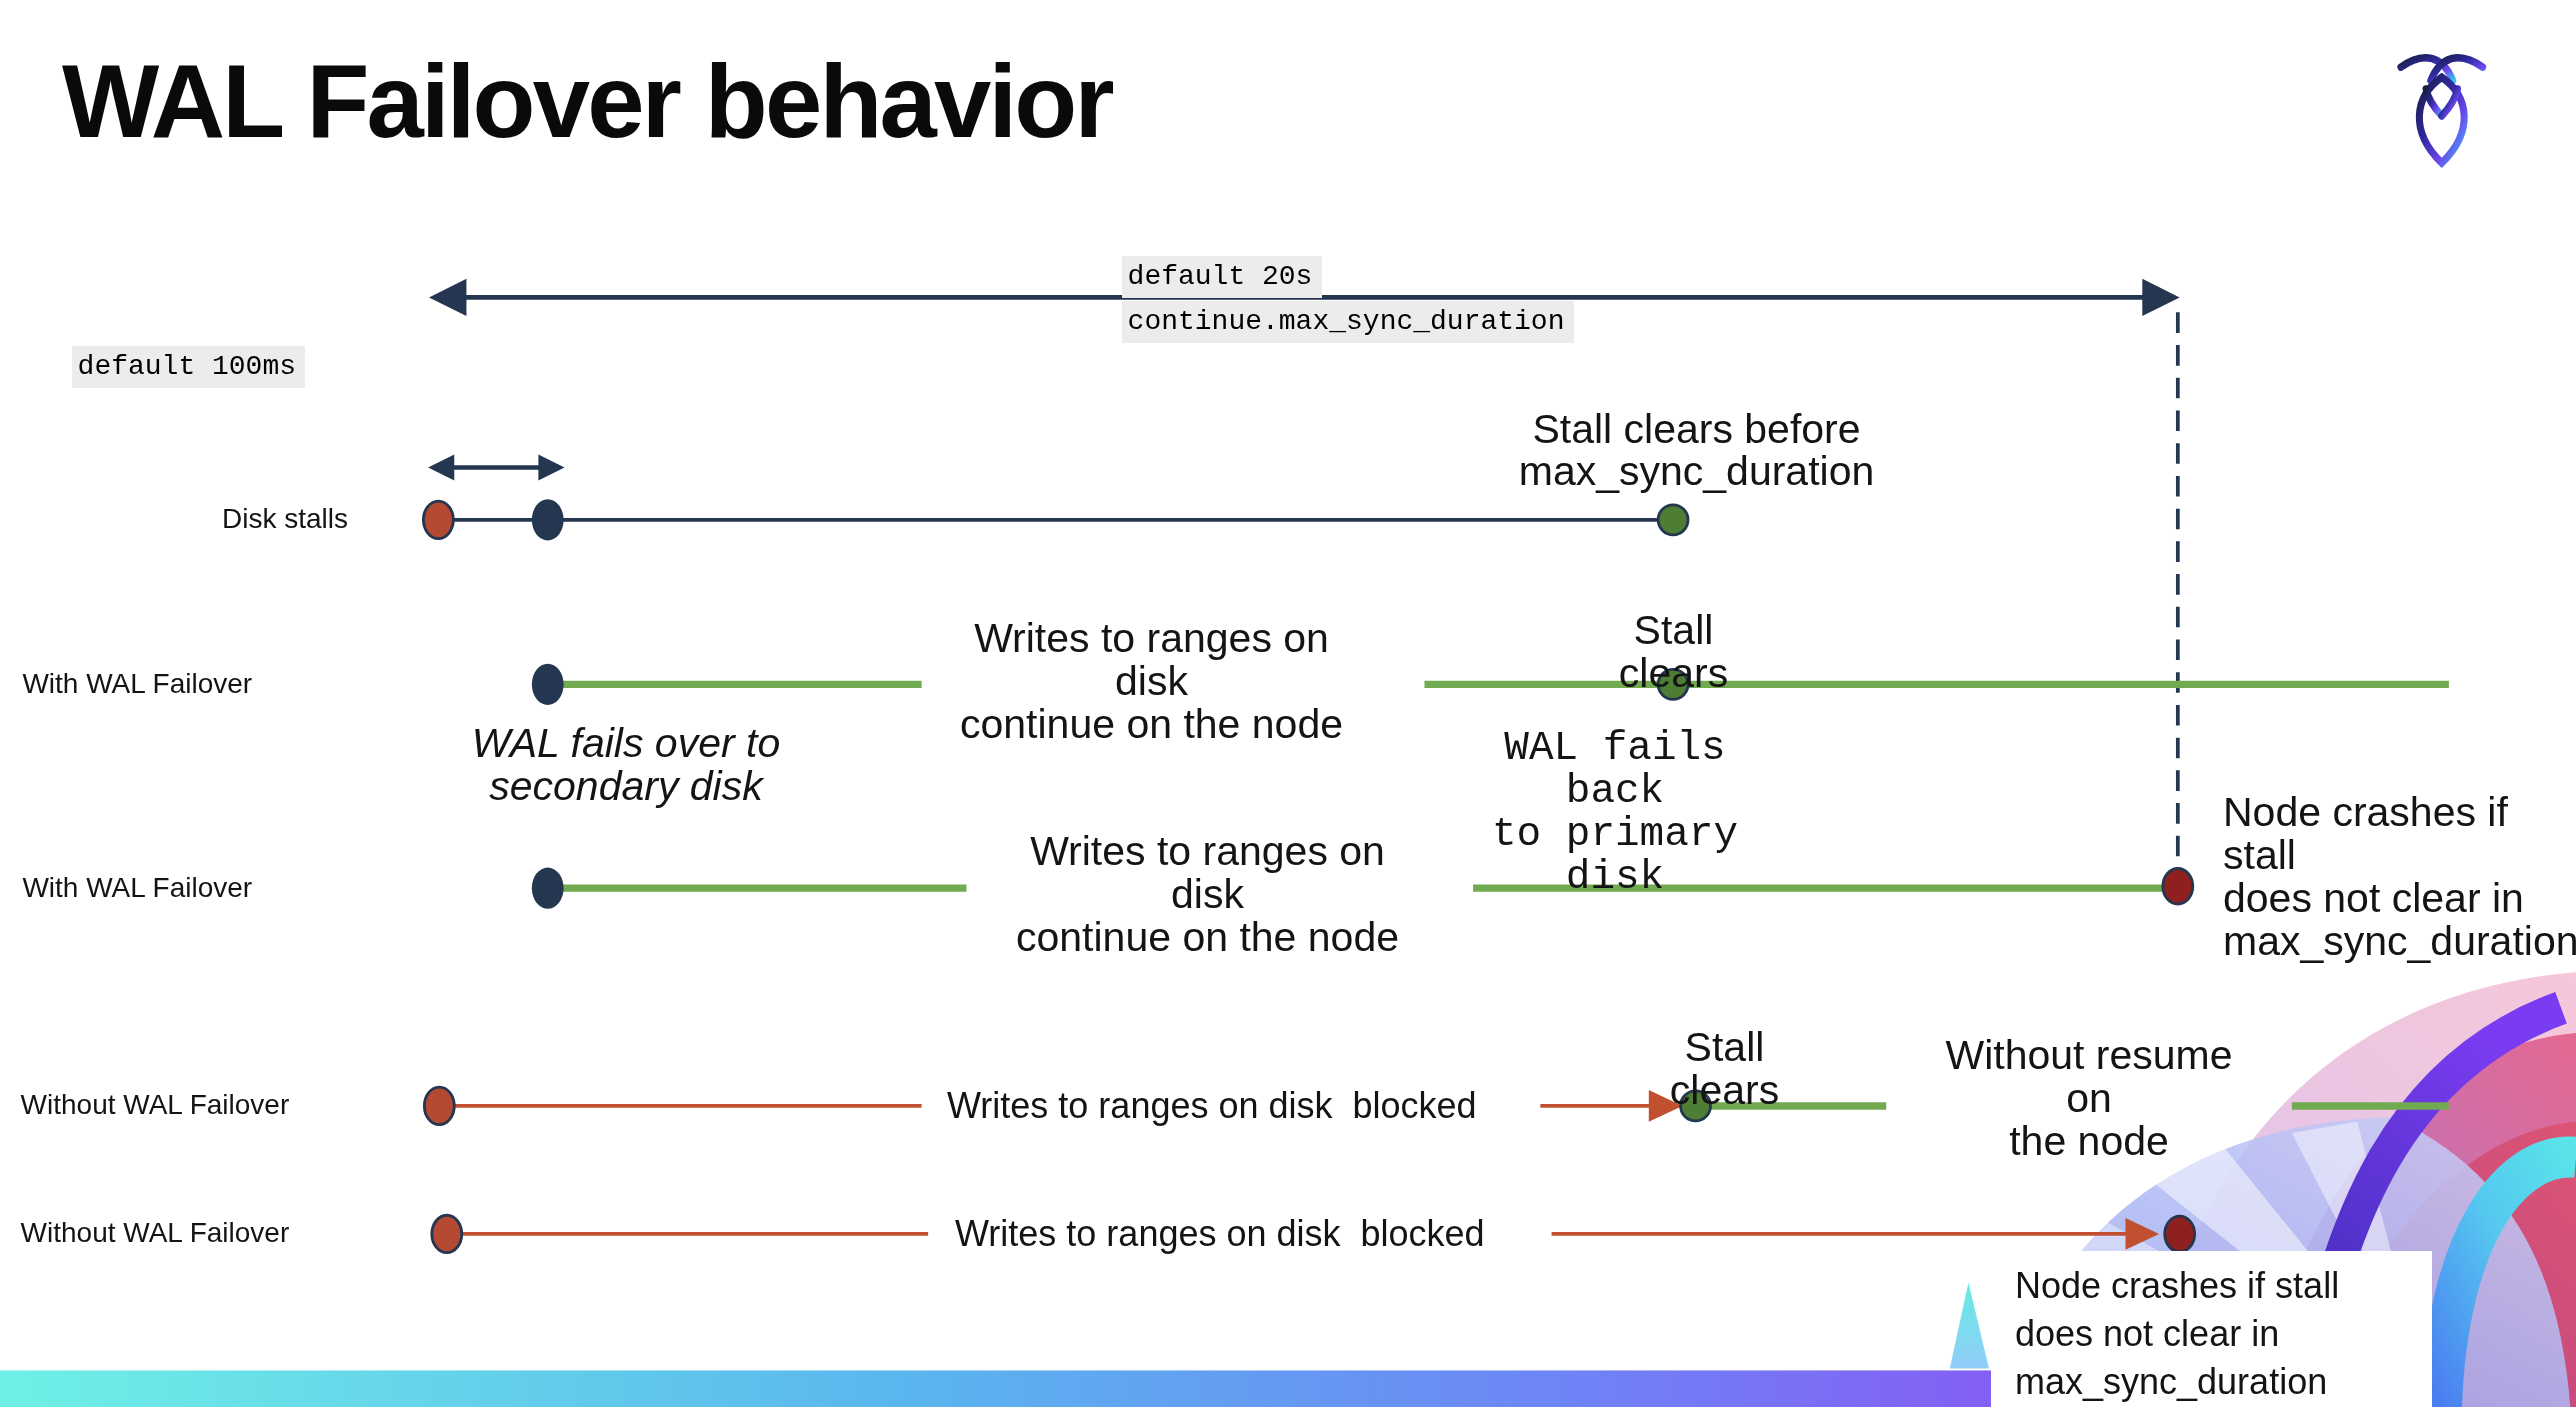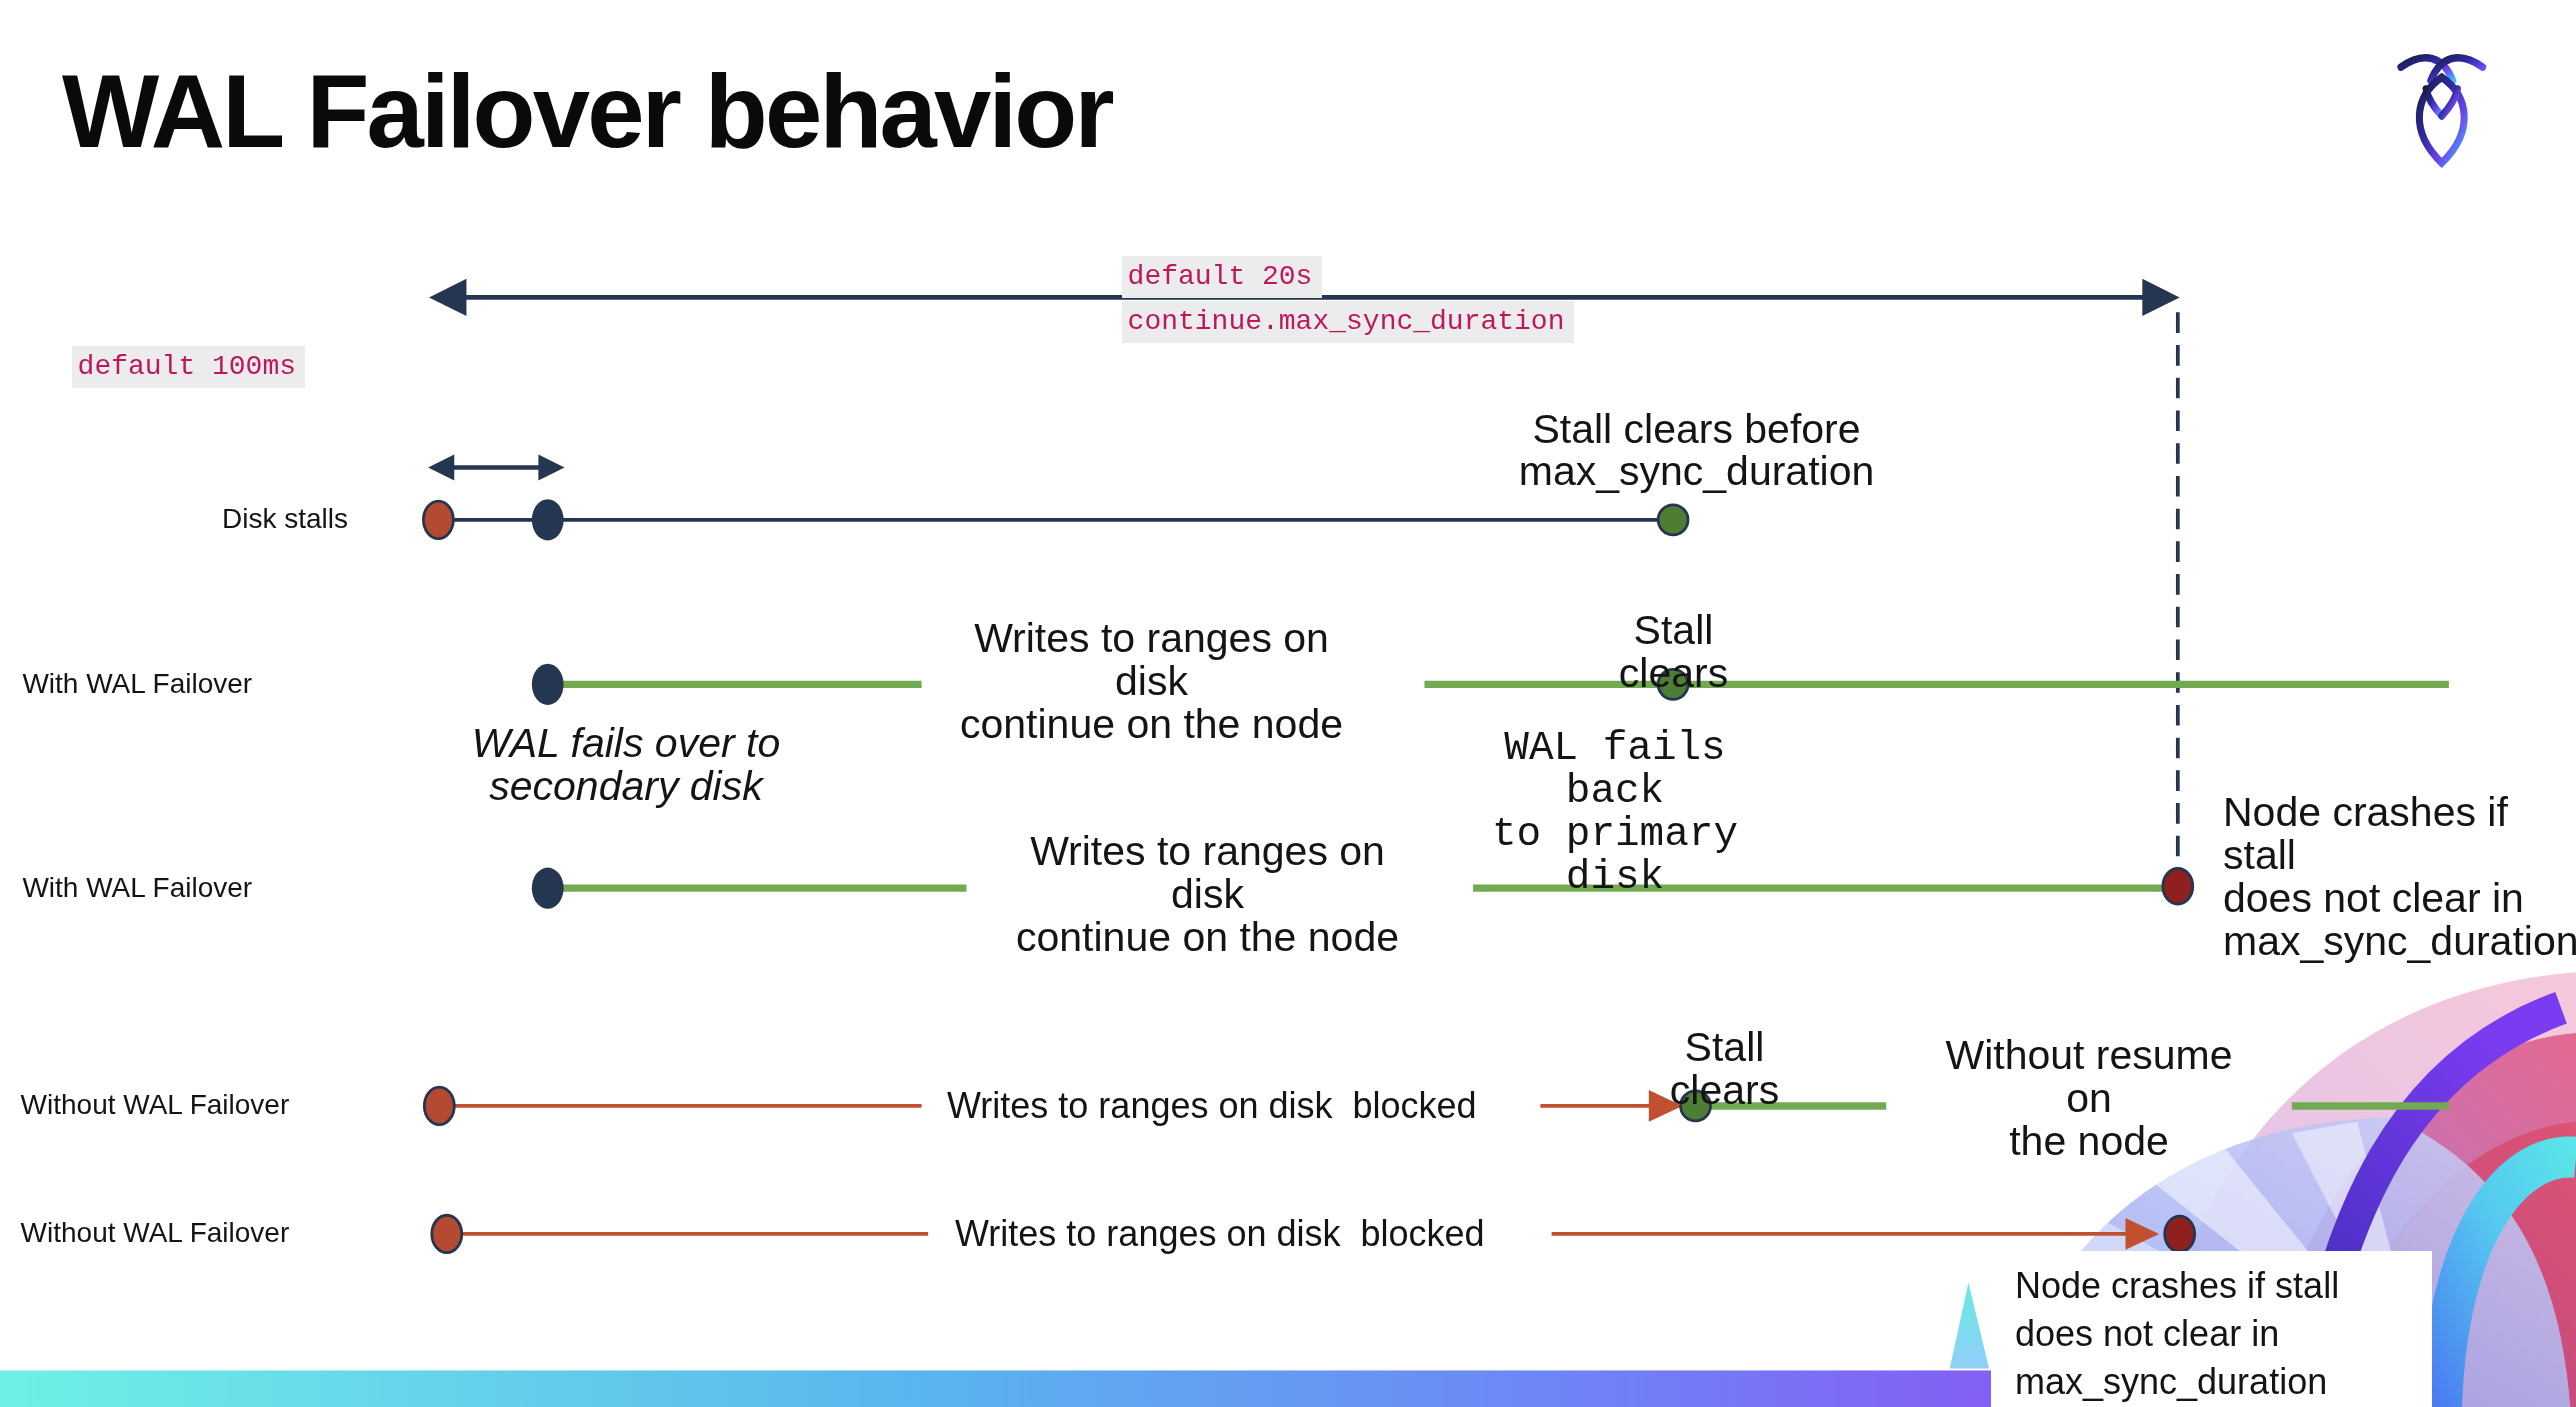--- a/index.html
+++ b/index.html
@@ -4,21 +4,21 @@
 <style>
   html,body{margin:0;padding:0;background:#ffffff;}
   body{width:2576px;height:1408px;position:relative;overflow:hidden;
        font-family:"Liberation Sans",sans-serif;color:#141414;}
   .abs{position:absolute;}
   #art-layer{position:absolute;left:0;top:0;z-index:1;}
   .txt{position:absolute;z-index:4;white-space:pre-wrap;font-size:41px;line-height:43px;color:#141414;}
   .center{text-align:center;}
   .title{font-size:103px;line-height:108px;font-weight:800;letter-spacing:-2.8px;color:#0a0a0a;z-index:4;}
   .mono{font-family:"Liberation Mono","DejaVu Sans Mono",monospace;font-size:28px;line-height:36px;
-        background:#ececec;color:#be185d;padding:2.8px 9.3px 2.8px 5.6px;display:inline-block;white-space:pre;}
+        background:#ececec;color:#000000;padding:2.8px 9.3px 2.8px 5.6px;display:inline-block;white-space:pre;}
   .rowlabel{font-size:28px;}
   .crashbox{position:absolute;left:1991px;top:1251px;width:441px;height:157px;background:#ffffff;z-index:3;}
   .crashbox .inner{position:absolute;left:24px;top:11.2px;font-size:36px;line-height:48px;white-space:pre-line;}
   .crashtext{white-space:pre-line;}
 </style>
 </head>
 <body>
 
 <svg id="art-layer" width="2576" height="1408" viewBox="0 0 2756 1506">
   <defs>
@@ -137,21 +137,21 @@
 
   <g>
     <line x1="494" y1="1320" x2="993" y2="1320" stroke="#c0502f" stroke-width="4"></line>
     <line x1="1660" y1="1320" x2="2278" y2="1320" stroke="#c0502f" stroke-width="4"></line>
     <polygon points="2310,1320 2274,1303 2274,1337" fill="#c0502f"></polygon>
     <ellipse cx="478" cy="1320" rx="16" ry="20" fill="#b54a32" stroke="#253650" stroke-width="3"></ellipse>
     <ellipse cx="2332" cy="1320" rx="16" ry="19" fill="#8e2020" stroke="#253650" stroke-width="3"></ellipse>
   </g>
 </svg>
 
-<div class="txt title" style="left:62px;top:58px;">WAL Failover behavior</div>
+<div class="txt title" style="left:62px;top:48px;">WAL Failover behavior</div>
 
 <div class="abs" style="left:1122px;top:256px;z-index:4;">
   <span class="mono">default 20s</span><br>
   <span class="mono" style="margin-top:3.7px;">continue.max_sync_duration</span>
 </div>
 
 <div class="abs" style="left:36px;top:346px;z-index:4;margin-left:36px;">
   <span class="mono">default 100ms</span><br>
 </div>
 

